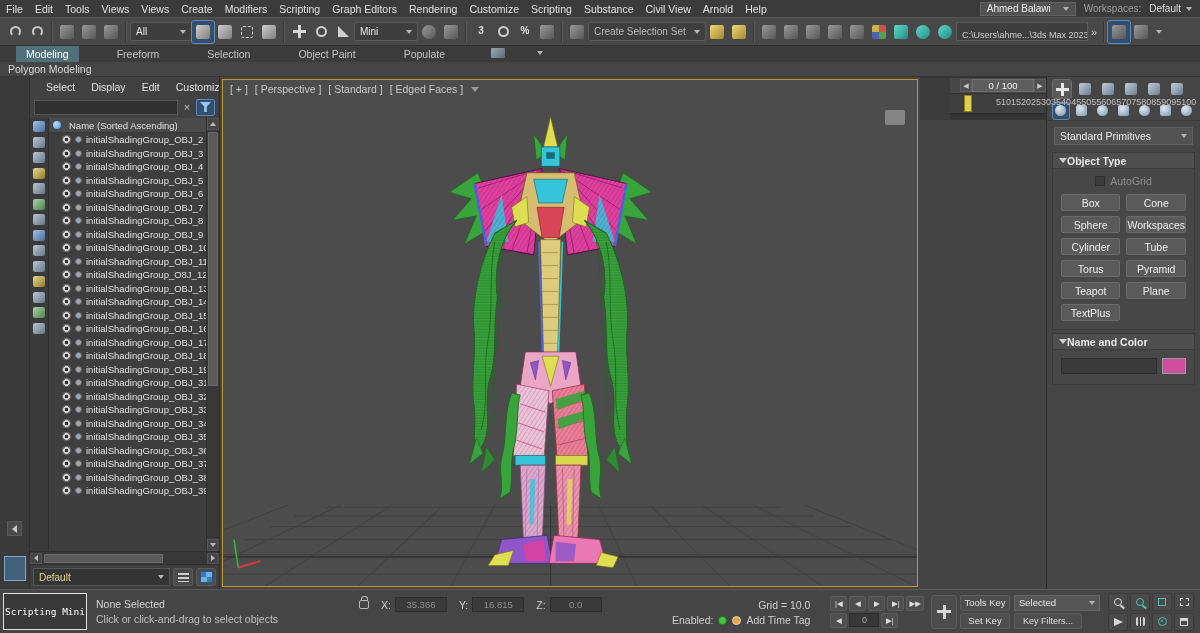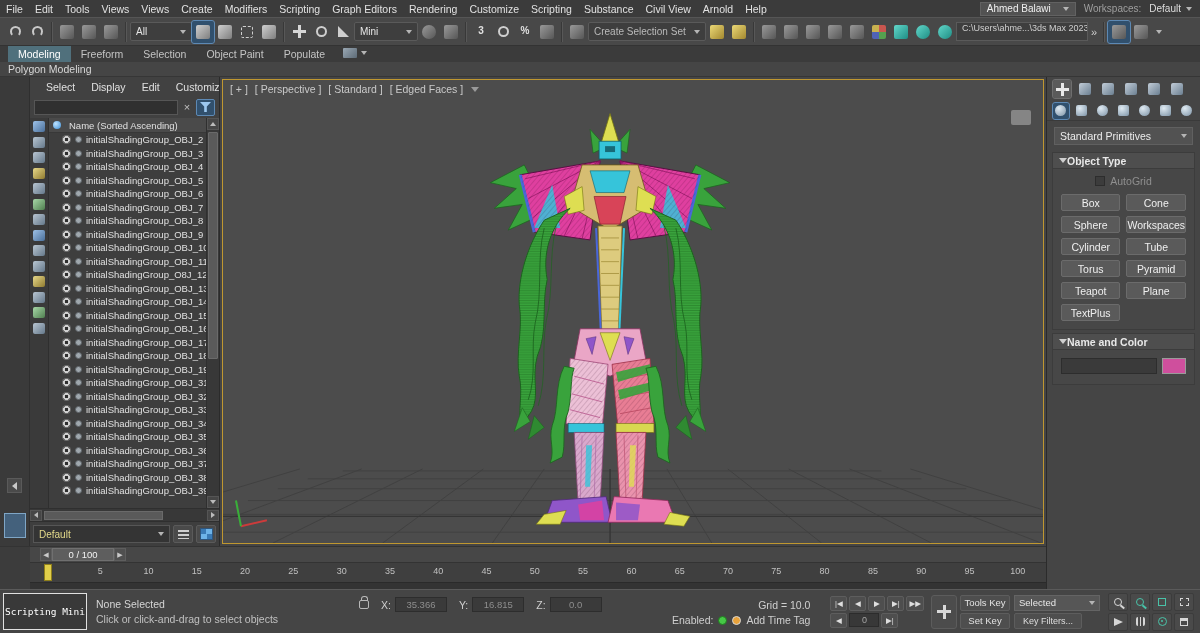--- a/index.html
+++ b/index.html
@@ -28,33 +28,33 @@
   .ic.checker { background:conic-gradient(#c9564f 0 25%,#55a04f 0 50%,#4f63b5 0 75%,#c9b24f 0); }
   .ic.txt { background:none; width:auto; color:#e0e0e0; font-size:10px; font-weight:bold; }
   .ic.undo { width:11px; height:11px; border:2px solid #c9c9c9; border-radius:50%; border-bottom-color:transparent; background:none; }
   .ic.flip { transform:scaleX(-1); }
   .ic.arrows { background:linear-gradient(#d6d6d6,#d6d6d6) center/3px 13px no-repeat,linear-gradient(#d6d6d6,#d6d6d6) center/13px 3px no-repeat; }
   .ic.rot { border:2.5px solid #cfcfcf; border-radius:50%; background:none; width:11px; height:11px; }
   .ic.scalei { background:none; width:0; height:0; border-radius:0; border-left:11px solid #cfcfcf; border-top:11px solid transparent; }
   .ic.reg { background:none; border:1.5px dashed #cfcfcf; width:12px; height:12px; }
   .tsep { width:2px; height:20px; border-left:1px solid #383838; border-right:1px solid #585858; margin:0 3px; flex:none; }
   .tcombo { height:19px; background:#3e3e3e; border:1px solid #5a5a5a; border-radius:2px; display:flex; align-items:center; gap:6px; padding:0 5px; font-size:10px; color:#e6e6e6; flex:none; white-space:nowrap; }
-  .tfield { width:132px; height:19px; background:#3e3e3e; border:1px solid #5a5a5a; display:flex; align-items:flex-start; padding:0 5px; font-size:9px; color:#cfcfcf; white-space:nowrap; overflow:hidden; flex:none; }
+  .tfield { width:132px; height:19px; background:#3e3e3e; border:1px solid #5a5a5a; display:flex; align-items:flex-end; padding:0 5px; font-size:9px; color:#cfcfcf; white-space:nowrap; overflow:hidden; flex:none; }
   .chev { color:#cfcfcf; font-size:11px; padding:0 3px; }
 
   
-  .ribbon-tabs { height:16px; background:#3b3b3b; display:flex; align-items:stretch; padding-left:8px; font-size:10.5px; flex:none; }
+  .ribbon-tabs { height:16px; background:#3b3b3b; display:flex; align-items:stretch; padding-left:16px; font-size:10.5px; flex:none;gap:28px; }
   .rtab { display:flex; align-items:center; padding:0 10px; color:#c4c4c4; }
   .rtab.active { background:#50707c; color:#fff; }
   .rib-icon { width:14px; height:10px; background:linear-gradient(135deg,#9aa8b4,#5d6b77); margin:2px 0 0 8px; border-radius:1px; }
   .ribbon-sub { height:15px; background:#454545; border-bottom:1px solid #363636; display:flex; align-items:center; padding-left:8px; font-size:10.5px; color:#d8d8d8; flex:none; }
 
   
   .main { flex:1; display:flex; min-height:0; }
-  .left-col { width:1046px; display:flex; flex-direction:column; min-width:0; flex:none; }
+  .left-col { width:1046px; display:flex; flex-direction:row; min-width:0; flex:none; }
   .content-row { flex:1; display:flex; min-height:0; }
 
   .left-strip { width:30px; background:#3a3a3a; border-right:1px solid #2f2f2f; display:flex; flex-direction:column; align-items:center; flex:none; }
   .strip-btn { margin-top:auto; margin-bottom:20px; width:15px; height:15px; background:#4a4a4a; border:1px solid #5a5a5a; display:flex; align-items:center; justify-content:center; }
   .strip-arrow { width:0; height:0; border-top:4px solid transparent; border-bottom:4px solid transparent; border-right:5px solid #c9c9c9; }
   .vp-tab { width:22px; height:25px; background:#44617c; border:1px solid #7fa6c6; margin-bottom:8px; }
 
   
   .se { width:190px; background:#414141; border-right:1px solid #2b2b2b; display:flex; flex-direction:column; flex:none; }
   .se-menus { height:19px; display:flex; align-items:center; padding-left:8px; font-size:10.5px; }

